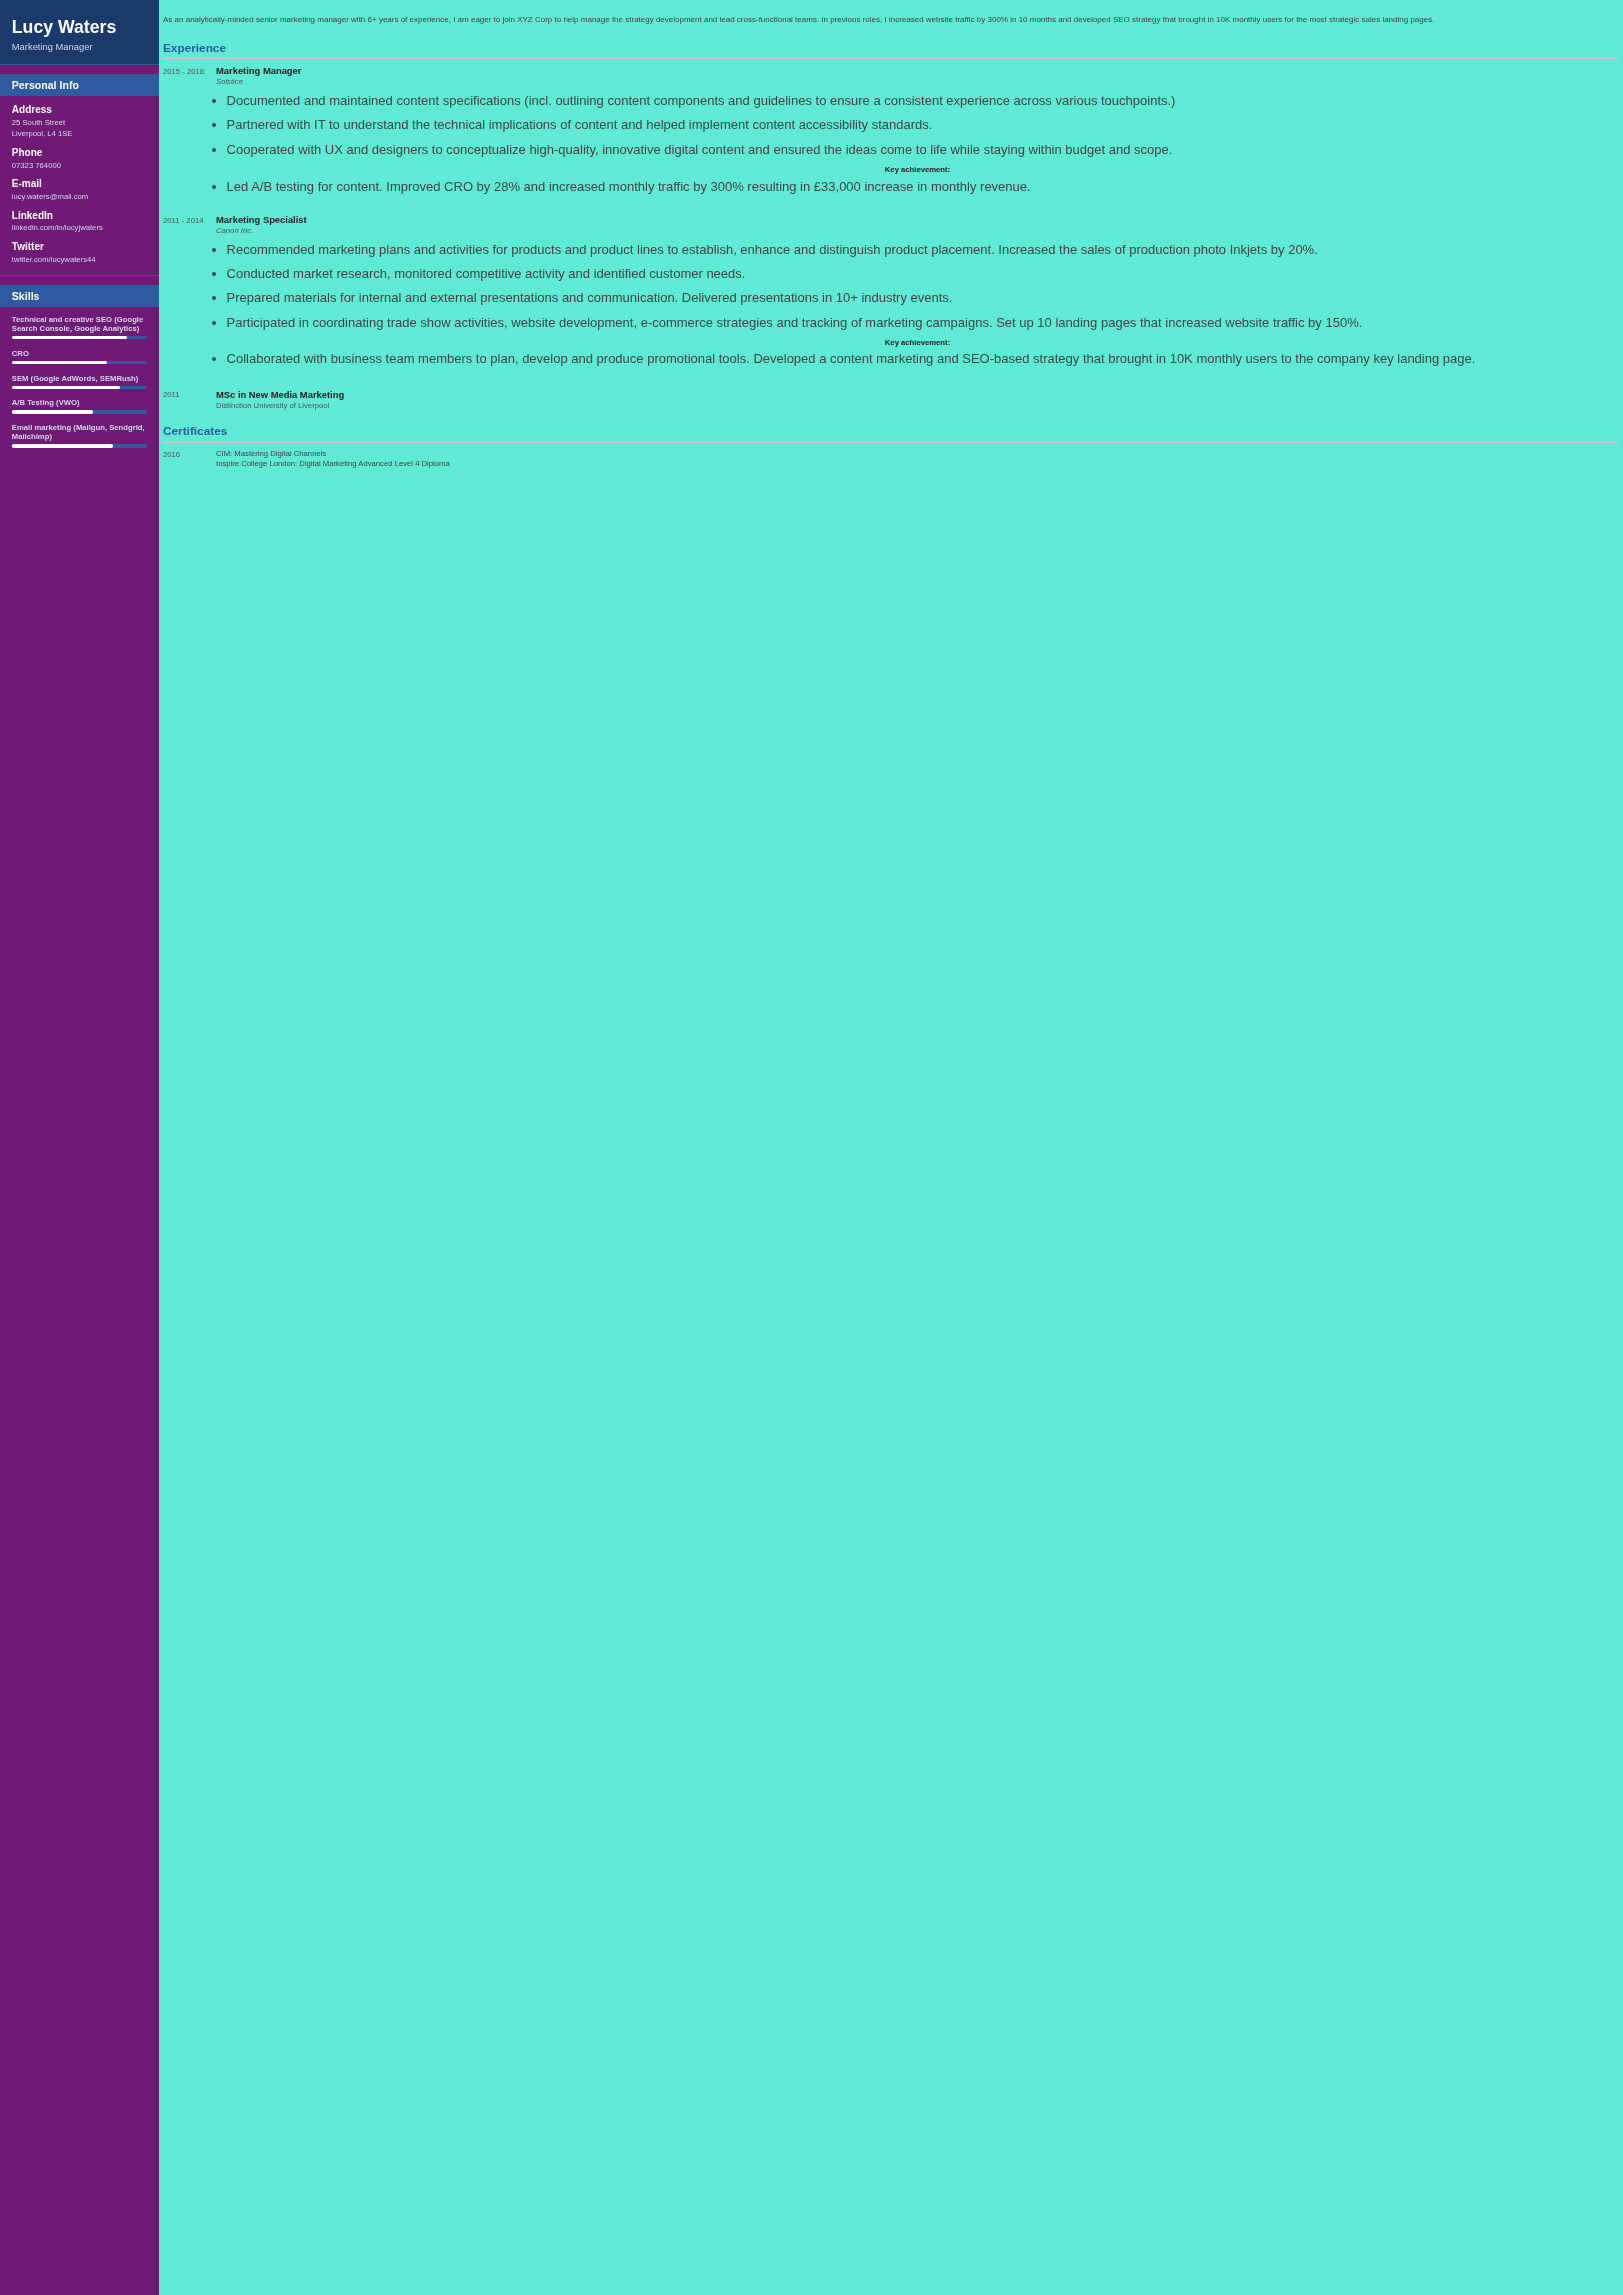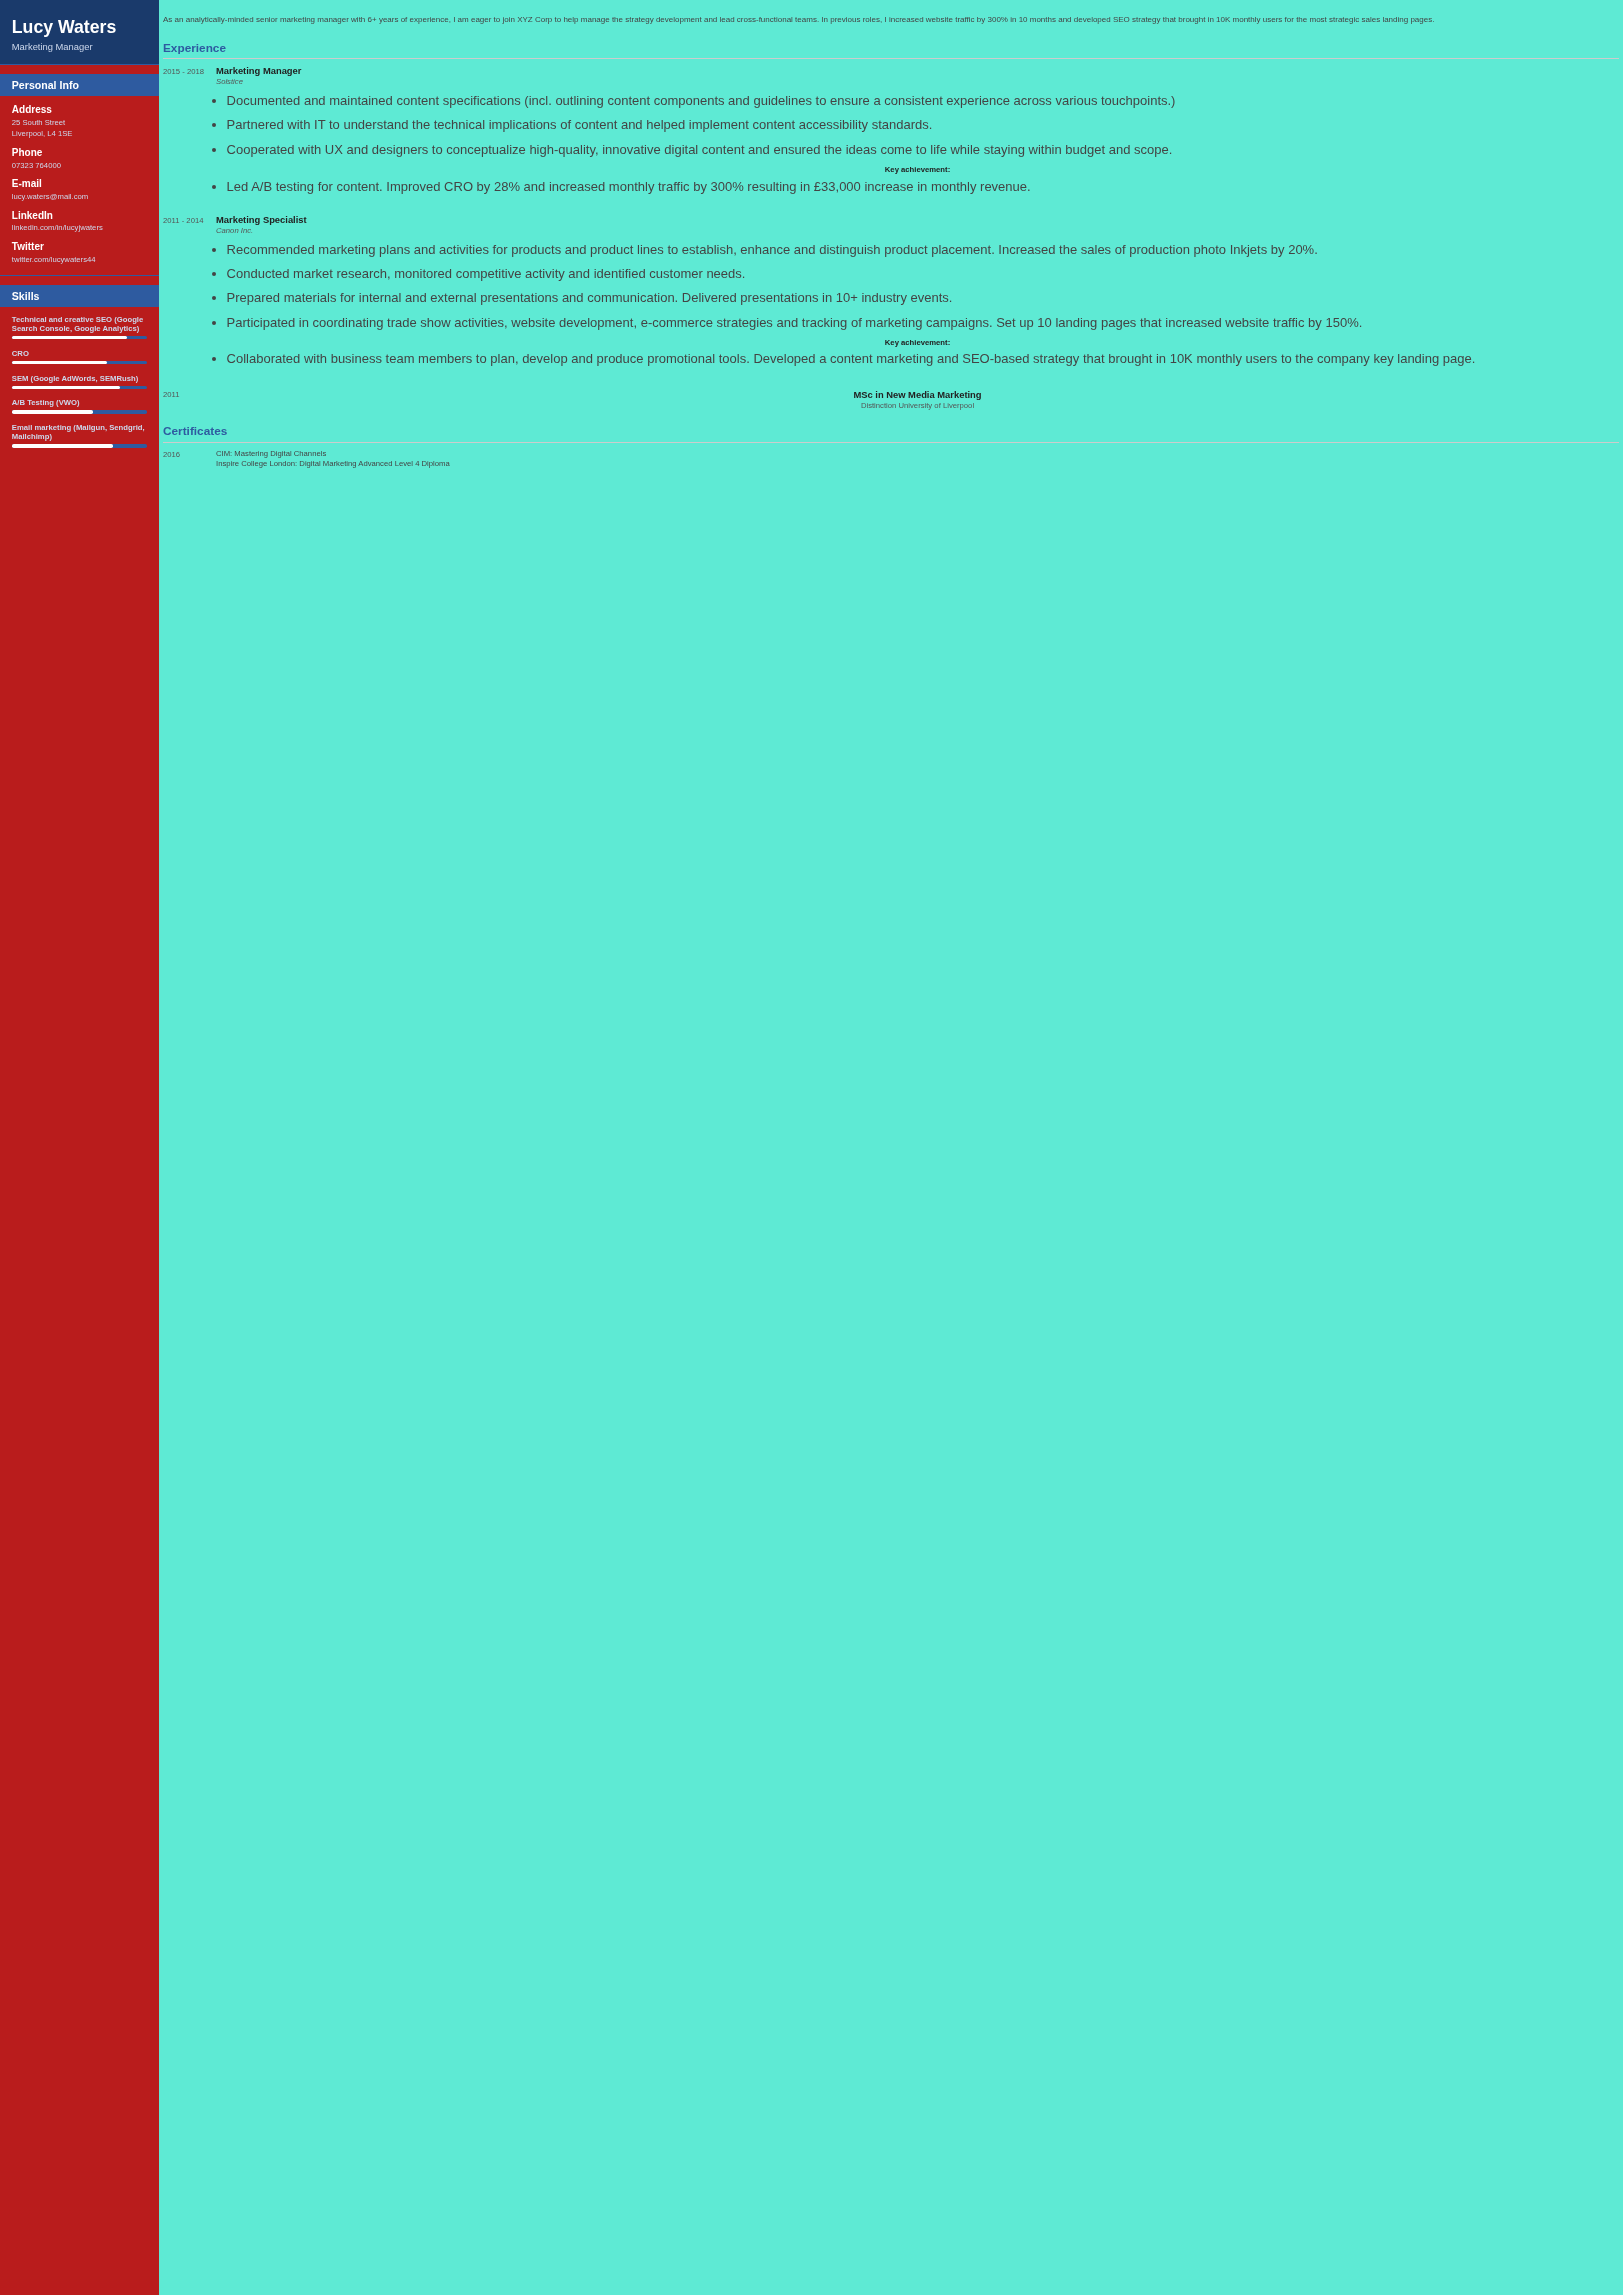--- a/index.html
+++ b/index.html
@@ -8,21 +8,21 @@
       font-size: 8.3px;
       color: #333;
       background: #fff;
       display: flex;
       min-height: 100vh;
     }
 
     .sidebar {
       width: 159px;
       min-width: 159px;
-      background-color: #b91c1c;
+      background-color: #701a75;
       color: #fff;
       padding: 0;
       flex-shrink: 0;
     }
 
     .sidebar-header {
       background-color: #1a3a6b;
       padding: 16.5px 11.8px 11.8px 11.8px;
       border-bottom: 1.8px solid #2e5ba0;
     }
@@ -195,21 +195,20 @@
 
     .edu-date {
       min-width: 53px;
       font-size: 7.7px;
       color: #555;
       padding-top: 1.2px;
     }
 
     .edu-content {
       flex: 1;
-      text-align: center;
     }
 
     .edu-degree {
       font-size: 9.4px;
       font-weight: bold;
       color: #222;
       margin-bottom: 1.2px;
     }
 
     .edu-school {

